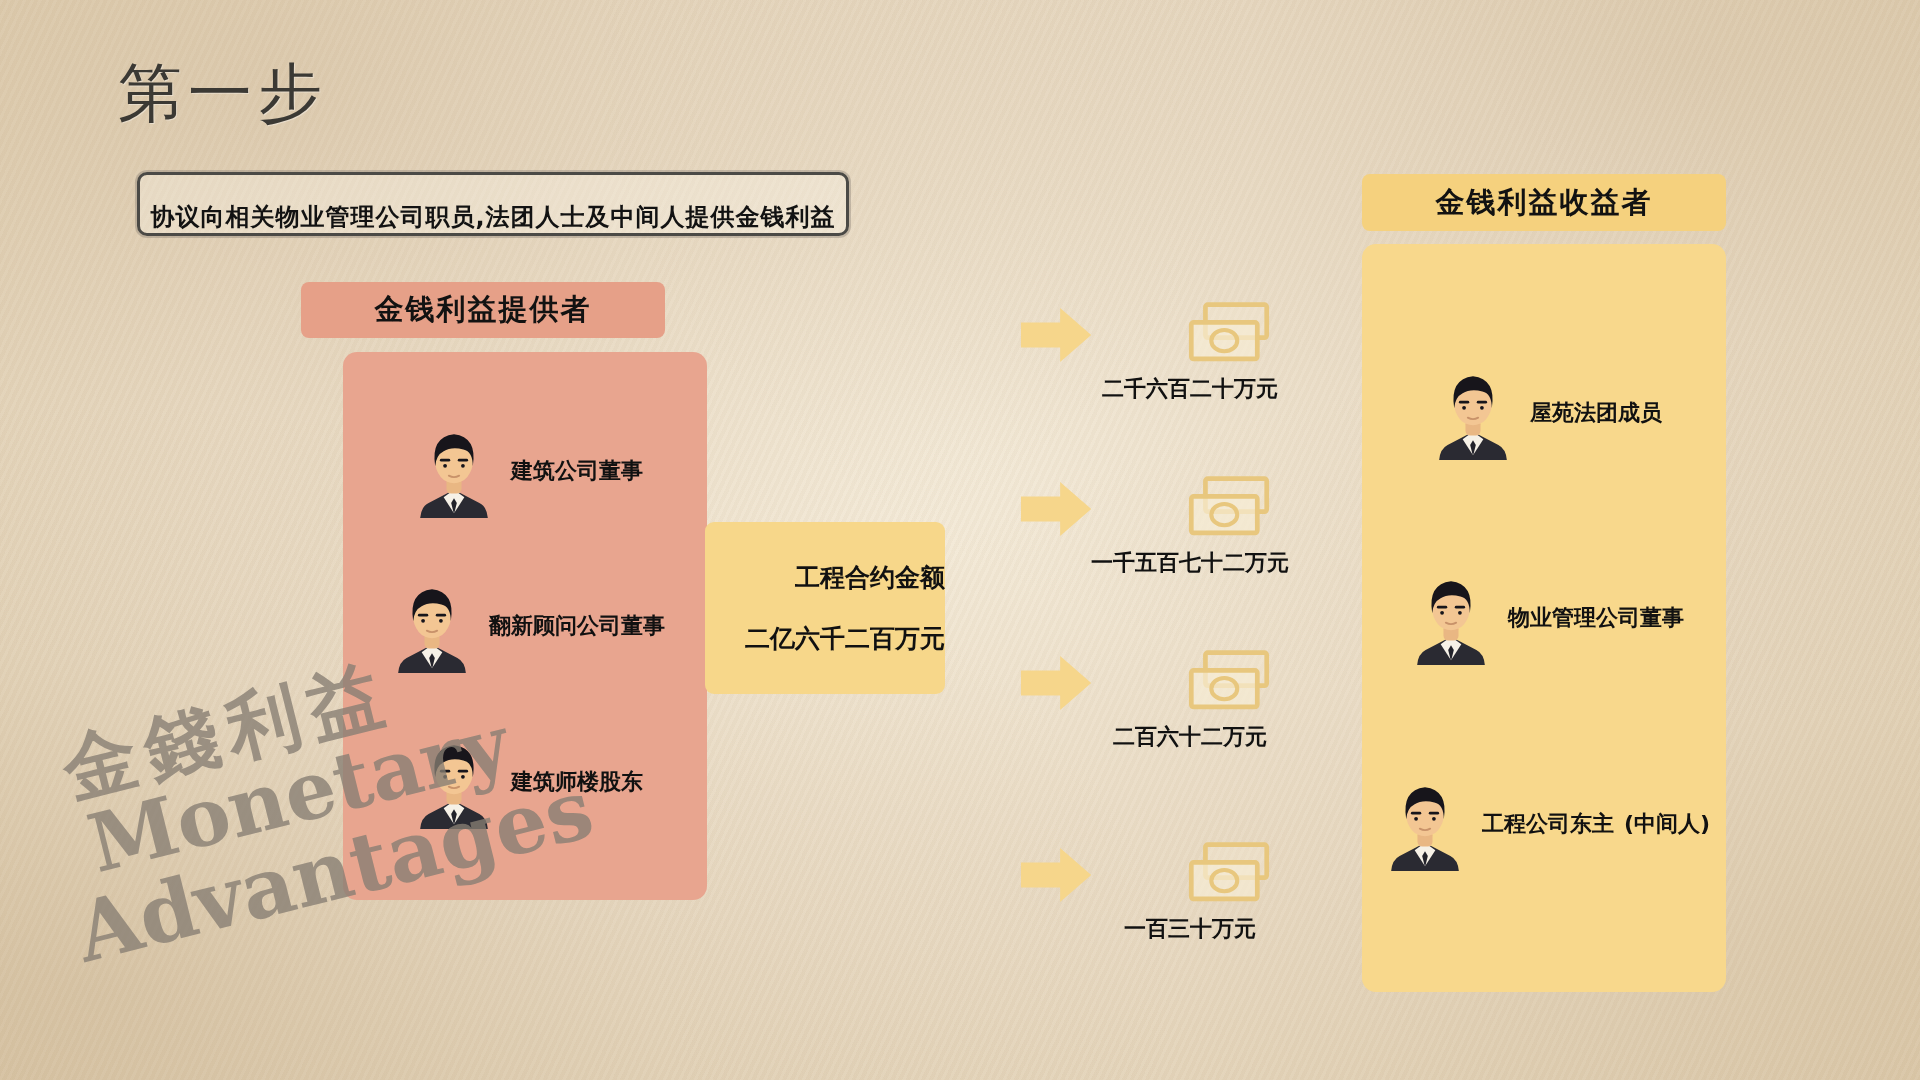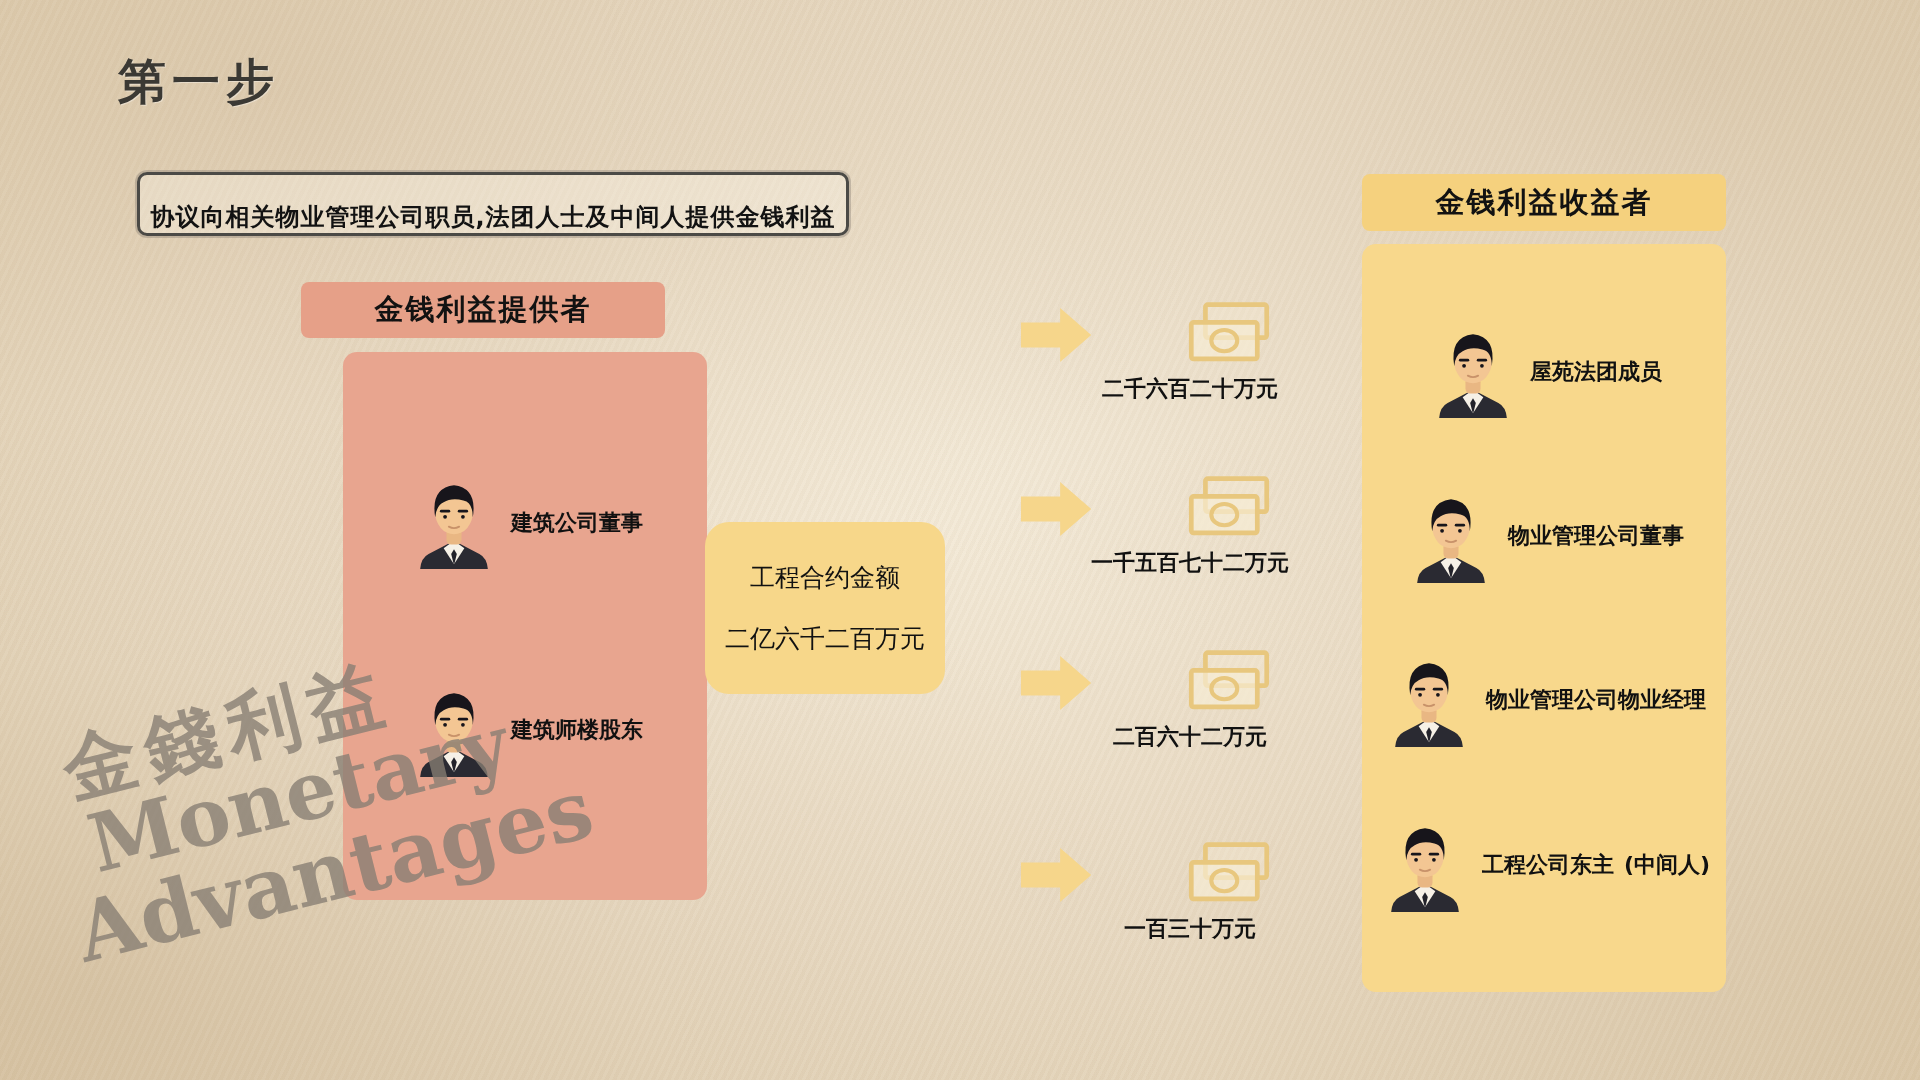--- a/index.html
+++ b/index.html
@@ -17,22 +17,22 @@
       radial-gradient(ellipse at 96% 88%, rgba(182,152,112,0.20), transparent 46%),
       repeating-linear-gradient(115deg, rgba(255,255,255,0.05) 0 3px, rgba(140,115,85,0.03) 3px 7px),
       radial-gradient(ellipse at 50% 42%, #f4ebd9 0%, #ecdfc9 55%, #e0cfb1 100%);
   }
 
   
   .step-title {
     position: absolute;
     left: 118px; top: 50px;
     font-family: "DejaVu Serif", "Liberation Serif", serif;
-    font-weight: 700;
-    font-size: 48px;
+    font-weight: 400;
+    font-size: 64px;
     letter-spacing: 6px;
     color: #3b3934;
     text-shadow: 1px 1px 0 rgba(255,255,255,0.35);
     text-align: right;
   }
 
   
   .agreement-box {
     position: absolute;
     left: 137px; top: 172px;
@@ -85,25 +85,25 @@
     font-size: 22px; font-weight: 700; color: #111; text-align: center;
     line-height: 1.25;
   }
 
   
   .contract-box {
     position: absolute;
     left: 705px; top: 522px;
     width: 240px; height: 172px;
     background: #f7d78a;
-    border-radius: 24px;
+    border-radius: 9px;
     display: flex; flex-direction: column;
-    align-items: center; justify-content: center;
+    align-items: flex-end; justify-content: center;
     gap: 28px;
-    font-size: 25px; font-weight: 400; color: #111;
+    font-size: 25px; font-weight: 700; color: #111;
   }
 
   
   .payment-row { position: absolute; left: 1013px; width: 352px; height: 150px; }
   .payment-row .arrow  { position: absolute; left: 0;   top: 6px;  width: 86px; height: 58px; }
   .payment-row .money  { position: absolute; left: 168px; top: 0;  width: 96px; height: 66px; }
   .payment-row .amount {
     position: absolute; left: 40px; top: 74px; width: 274px;
     text-align: center; font-size: 22px; font-weight: 700; color: #111;
   }
@@ -171,20 +171,26 @@
     <div class="person">
       <svg class="avatar" viewBox="0 0 100 100">
           <use href="#sym-avatar"></use>
         </svg>
       <div class="person-label">建筑公司董事</div>
     </div>
     <div class="person">
       <svg class="avatar" viewBox="0 0 100 100">
           <use href="#sym-avatar"></use>
         </svg>
+      <div class="person-label">翻新顾问公司董事</div>
+    </div>
+    <div class="person">
+      <svg class="avatar" viewBox="0 0 100 100">
+          <use href="#sym-avatar"></use>
+        </svg>
       <div class="person-label">建筑师楼股东</div>
     </div>
   </div>
 
   <div class="contract-box">
     <div>工程合约金额</div>
     <div>二亿六千二百万元</div>
   </div>
 
   <div class="payment-row payment-row-1">
@@ -230,26 +236,20 @@
       <svg class="avatar" viewBox="0 0 100 100">
           <use href="#sym-avatar"></use>
         </svg>
       <div class="person-label">屋苑法团成员</div>
     </div>
     <div class="person">
       <svg class="avatar" viewBox="0 0 100 100">
           <use href="#sym-avatar"></use>
         </svg>
       <div class="person-label">物业管理公司董事</div>
-    </div>
-    <div class="person">
-      <svg class="avatar" viewBox="0 0 100 100">
-          <use href="#sym-avatar"></use>
-        </svg>
-      <div class="person-label">物业管理公司物业经理</div>
     </div>
     <div class="person">
       <svg class="avatar" viewBox="0 0 100 100">
           <use href="#sym-avatar"></use>
         </svg>
       <div class="person-label">工程公司东主</div>
       <div class="person-sublabel">(中间人)</div>
     </div>
   </div>
 

